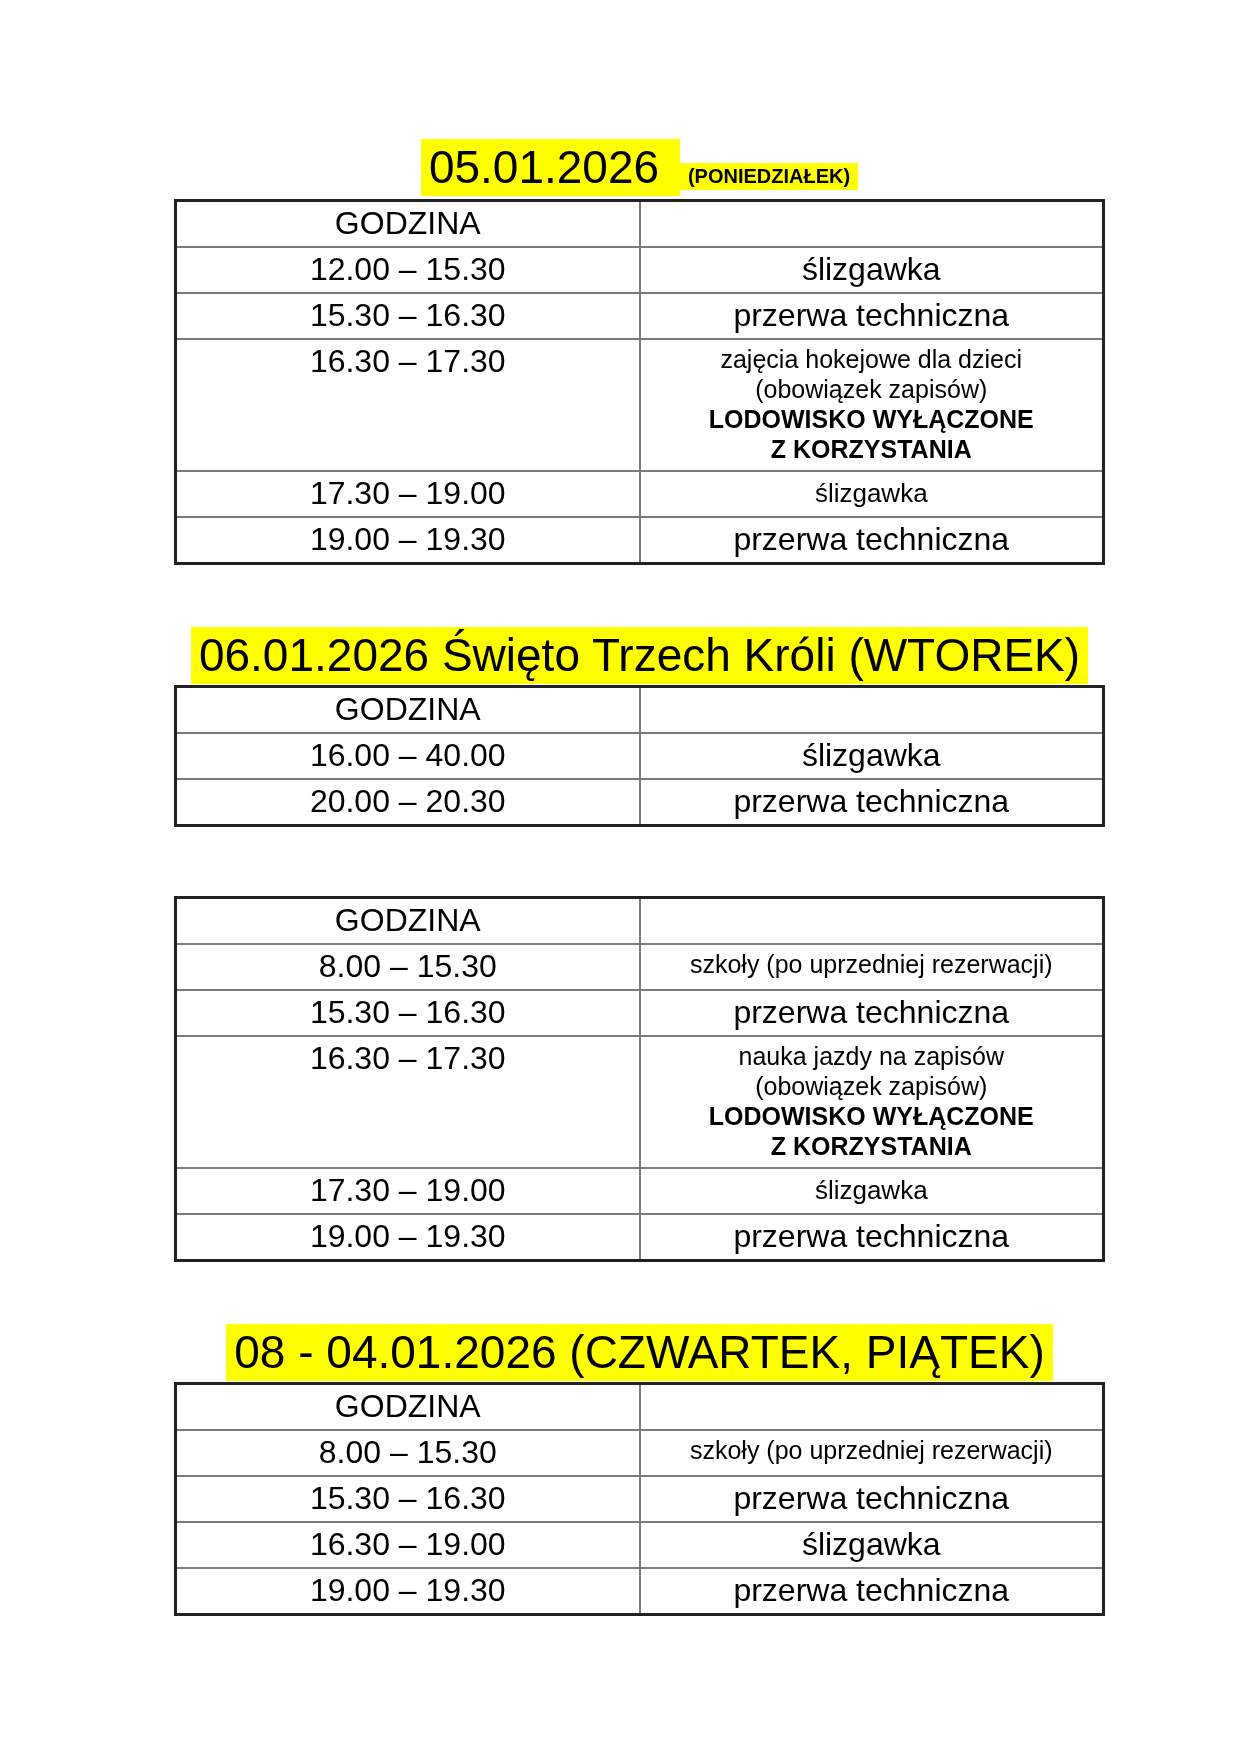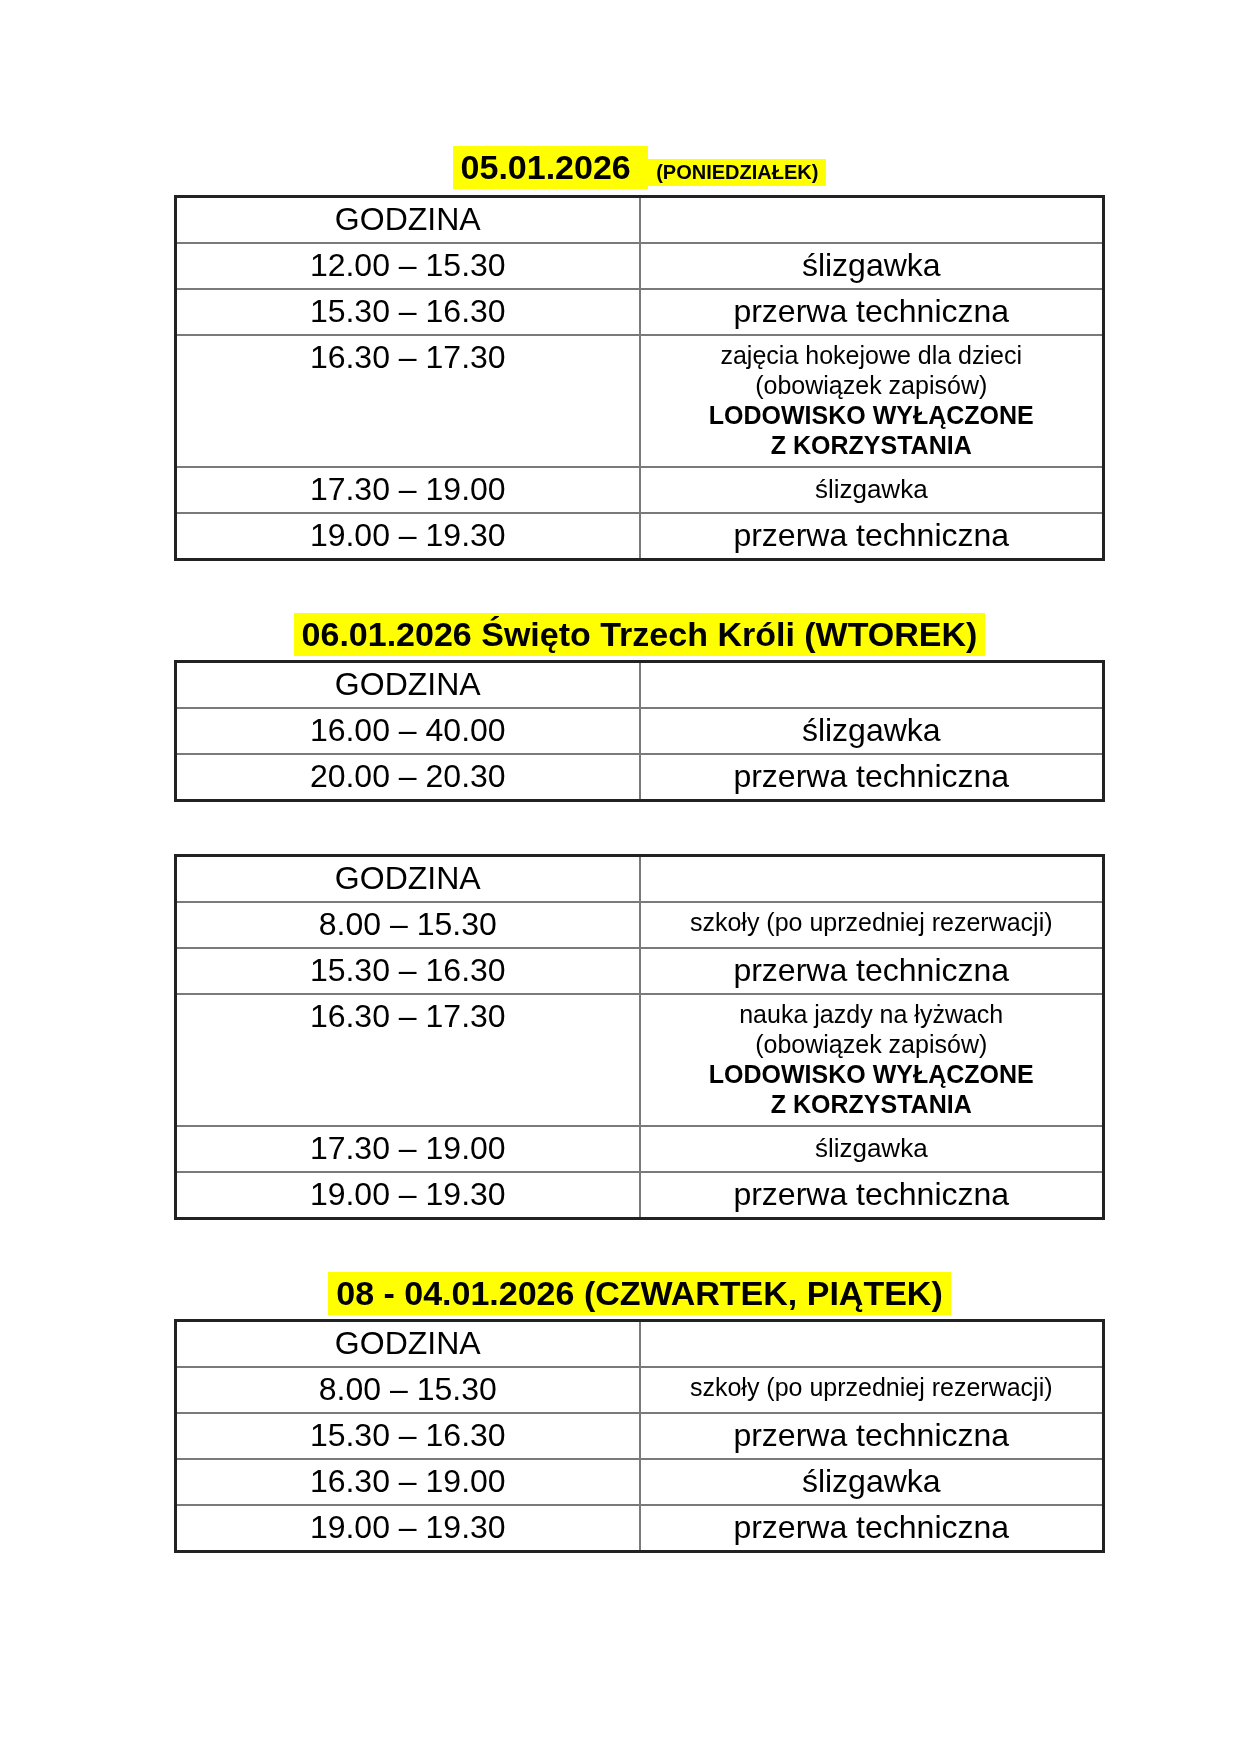--- a/index.html
+++ b/index.html
@@ -17,33 +17,33 @@
     overflow: hidden;
   }
   .content {
     padding-top: 146px;
   }
   .schedule-section {
     width: 931px;
     margin-left: 174px;
   }
   .schedule-section + .schedule-section {
-    margin-top: 52px;
+    margin-top: 69px;
   }
   .section-title {
     text-align: center;
     white-space: nowrap;
     margin-bottom: 1px;
     line-height: 43px;
   }
   .section-title .hl {
     background: #ffff00;
     padding: 2px 8px 3px 8px;
   }
-  .t-large  { font-size: 34px; font-weight: bold; }
+  .t-large  { font-size: 46px; font-weight: normal; }
   .t-medium { font-size: 20px; font-weight: bold; }
 
   table.schedule-table {
     width: 100%;
     border-collapse: collapse;
     table-layout: fixed;
     border: 3px solid #222222;
   }
   .schedule-table th,
   .schedule-table td {
@@ -176,21 +176,21 @@
             </tr>
             <tr>
               <td class="cell-time">15.30 – 16.30</td>
               <td class="cell-activity">
                 <span class="line line-normal">przerwa techniczna</span>
               </td>
             </tr>
             <tr>
               <td class="cell-time">16.30 – 17.30</td>
               <td class="cell-activity">
-                <span class="line line-small">nauka jazdy na łyżwach</span>
+                <span class="line line-small">nauka jazdy na zapisów</span>
                 <span class="line line-small">(obowiązek zapisów)</span>
                 <span class="line line-small-bold">LODOWISKO WYŁĄCZONE</span>
                 <span class="line line-small-bold">Z KORZYSTANIA</span>
               </td>
             </tr>
             <tr>
               <td class="cell-time">17.30 – 19.00</td>
               <td class="cell-activity">
                 <span class="line line-medium">ślizgawka</span>
               </td>

